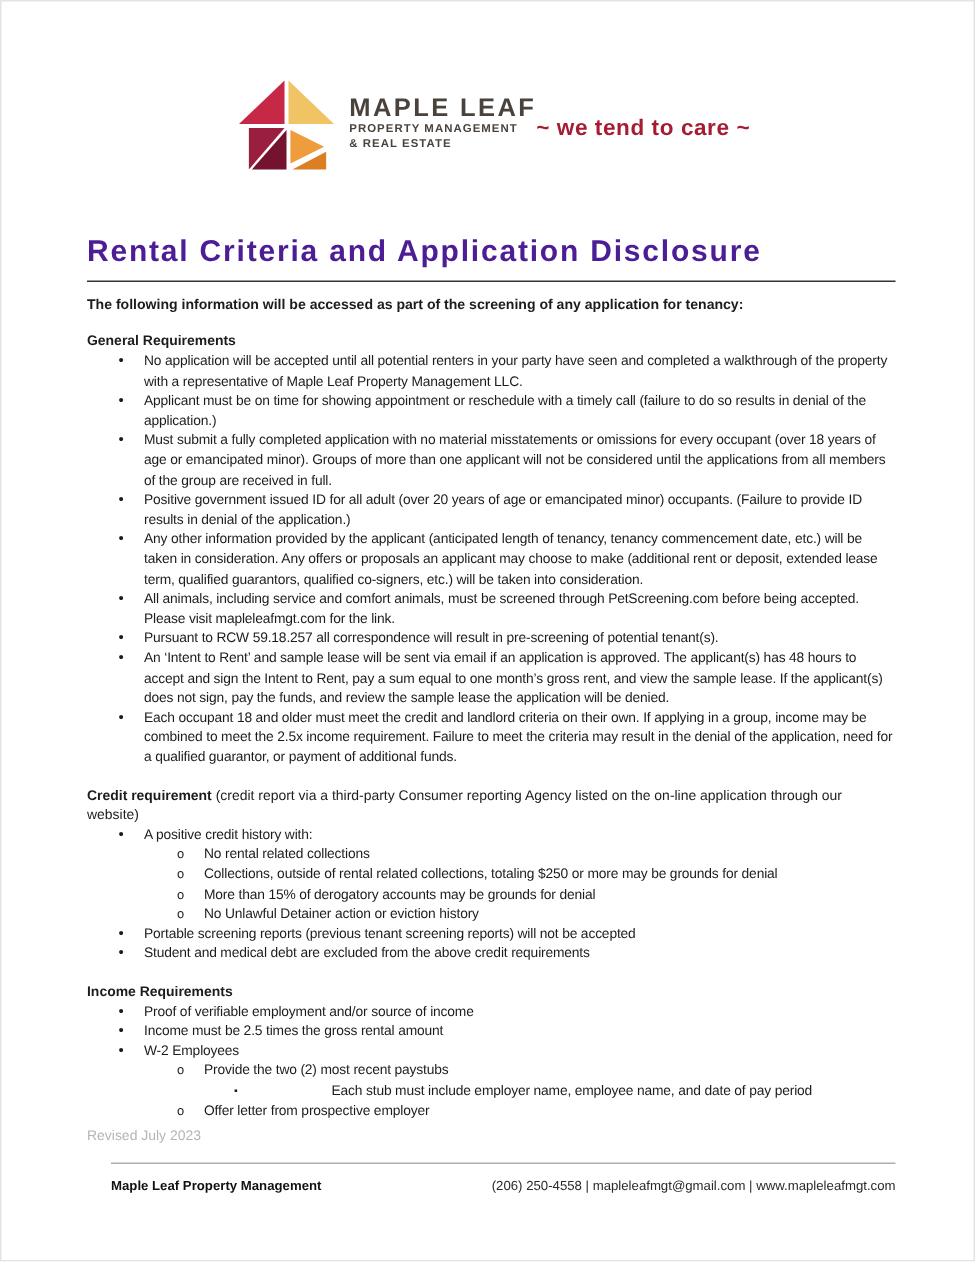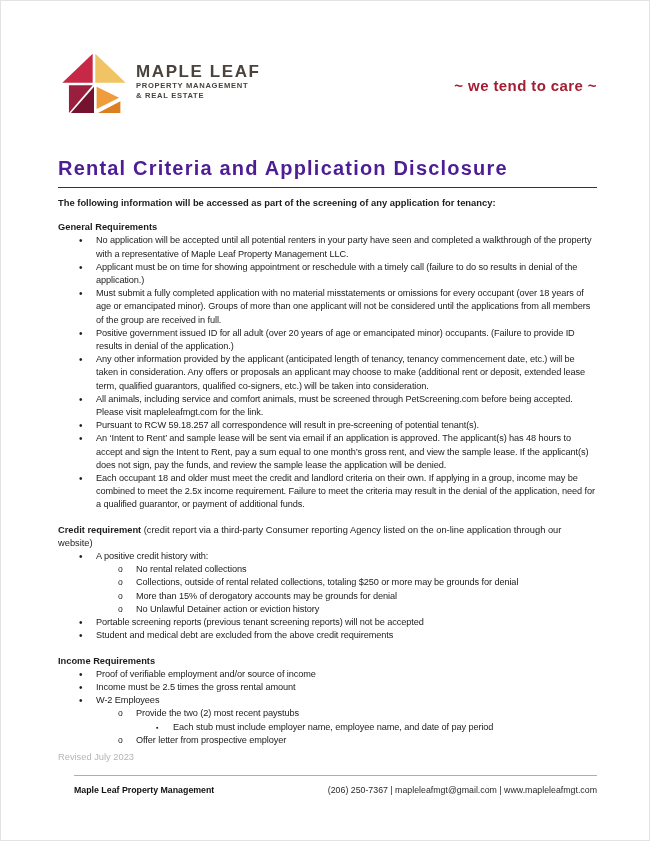--- a/index.html
+++ b/index.html
@@ -8,21 +8,21 @@
     width:650px; height:841px;
     background:#ffffff;
     box-sizing:border-box;
     border:1px solid #e3e3e3;
     font-family:"Liberation Sans", sans-serif;
     color:#1c1c1c;
     overflow:hidden;
   }
   
   .header {
-    display:flex; justify-content:space-between; align-items:flex-start;
+    display:flex; justify-content:center; align-items:flex-start;
     margin:52px 52px 0 60px; height:66px;
   }
   .logo { display:flex; }
   .logo-icon { width:66px; height:62px; }
   .logo-icon svg { width:66px; height:62px; display:block; }
   .logo-text { margin-left:9px; padding-top:9px; color:#4a423c; }
   .logo-company {
     font-size:17px; font-weight:bold; letter-spacing:1.6px; line-height:19px;
     white-space:nowrap;
   }
@@ -47,21 +47,21 @@
     font-size:9.4px; font-weight:bold; line-height:13.2px;
   }
   
   .sections { margin:0 52px 0 57px; }
   .sec-heading { margin-top:12px; font-size:9.3px; line-height:13.2px; }
   .sec-heading .b { font-weight:bold; }
   .li { display:flex; font-size:9.2px; letter-spacing:-0.1px; line-height:13.2px; }
   .li .tx { flex:1; }
   .lv1 { padding-left:21px; } .lv1 .mk { width:17px; font-size:10px; }
   .lv2 { padding-left:60px; } .lv2 .mk { width:18px; font-size:8.6px; }
-  .lv3 { padding-left:98px; } .lv3 .mk { width:17px; font-size:7px; }
+  .lv3 { padding-left:98px;gap:48px; } .lv3 .mk { width:17px; font-size:7px; }
   .mk { flex:0 0 auto; }
   
   .revised {
     margin:4px 60px 0 57px; 
     font-size:9.3px; color:#b5b5b5; line-height:13px;
   }
   .footer {
     position:absolute; left:73px; right:52px; top:774px;
     border-top:1px solid #aeaeae; padding-top:9px;
     display:flex; justify-content:space-between; align-items:baseline;
@@ -197,16 +197,16 @@
           <span class="mk">o</span>
           <span class="tx">Offer letter from prospective employer</span>
         </div>
       </section>
     </div>
 
   <div class="revised">Revised July 2023</div>
 
   <div class="footer">
     <span class="footer-company">Maple Leaf Property Management</span>
-    <span class="footer-contact">(206) 250-7367  |  mapleleafmgt@gmail.com  |  www.mapleleafmgt.com</span>
+    <span class="footer-contact">(206) 250-4558  |  mapleleafmgt@gmail.com  |  www.mapleleafmgt.com</span>
   </div>
 
 </div>
 
 </body></html>

